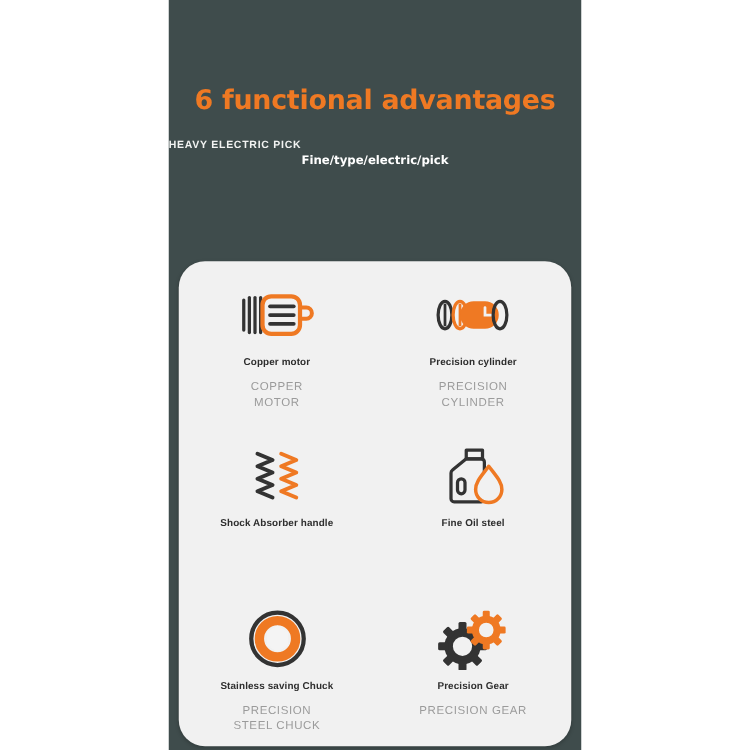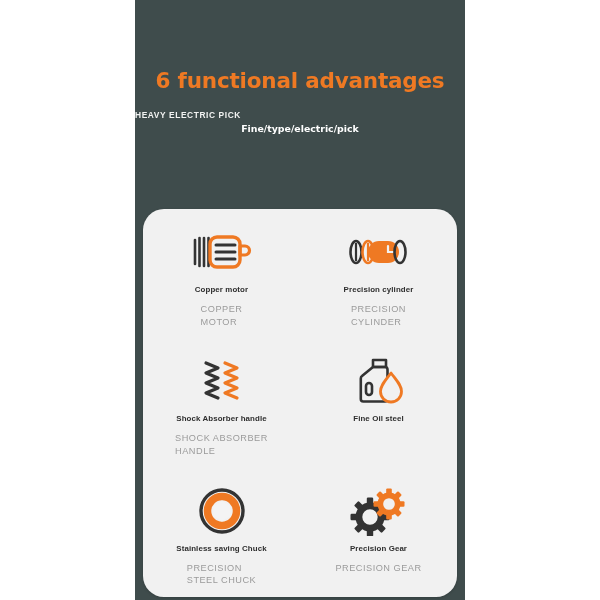--- a/index.html
+++ b/index.html
@@ -101,21 +101,21 @@
     font-weight: bold;
     color: #2e2e2e;
     letter-spacing: 0.1px;
     text-align: center;
     font-family: "Liberation Sans", sans-serif;
   }
   .sub {
     margin-top: 9px;
     font-size: 9.2px;
     color: #9b9b9b;
-    text-align: left;
+    text-align: center;
     line-height: 12.5px;
     letter-spacing: 0.5px;
     font-family: "Liberation Sans", sans-serif;
     white-space: pre-line;
   }
 </style>
 </head>
 <body>
 
 <div id="stage">
@@ -170,22 +170,20 @@
       </div>
 
       <div class="cell">
         <div class="icon-wrap">
           <svg width="48" height="48" viewBox="0 0 48 48" aria-hidden="true">
             <path d="M8 6 L20 11 L8 16 L20 21 L8 26 L20 31 L8 36 L20 41" fill="none" stroke="#333333" stroke-width="3.2" stroke-linecap="round" stroke-linejoin="round"></path>
             <path d="M27 6 L39 11 L27 16 L39 21 L27 26 L39 31 L27 36 L39 41" fill="none" stroke="#ef7923" stroke-width="3.2" stroke-linecap="round" stroke-linejoin="round"></path>
           </svg>
         </div>
         <div class="title">Shock Absorber handle</div>
-        <div class="sub">SHOCK ABSORBER
-HANDLE</div>
       </div>
 
       <div class="cell">
         <div class="icon-wrap">
           <svg width="54" height="50" viewBox="0 0 54 50" aria-hidden="true">
             <rect x="21" y="4" width="13" height="7" fill="none" stroke="#333333" stroke-width="2.6" stroke-linejoin="round"></rect>
             <path d="M21 11 L10 20 a3 3 0 0 0 -1.2 2.4 V43 a2.5 2.5 0 0 0 2.5 2.5 H33
                      a2.5 2.5 0 0 0 2.5 -2.5 V13.5 a2.5 2.5 0 0 0 -2.5 -2.5 z" fill="none" stroke="#333333" stroke-width="2.6" stroke-linejoin="round"></path>
             <rect x="14" y="27" width="6" height="12" rx="3" fill="none" stroke="#333333" stroke-width="2.6"></rect>
             <path d="M39 17 C 33 25, 28.5 29.5, 28.5 35.5 a10.5 10.5 0 0 0 21 0

